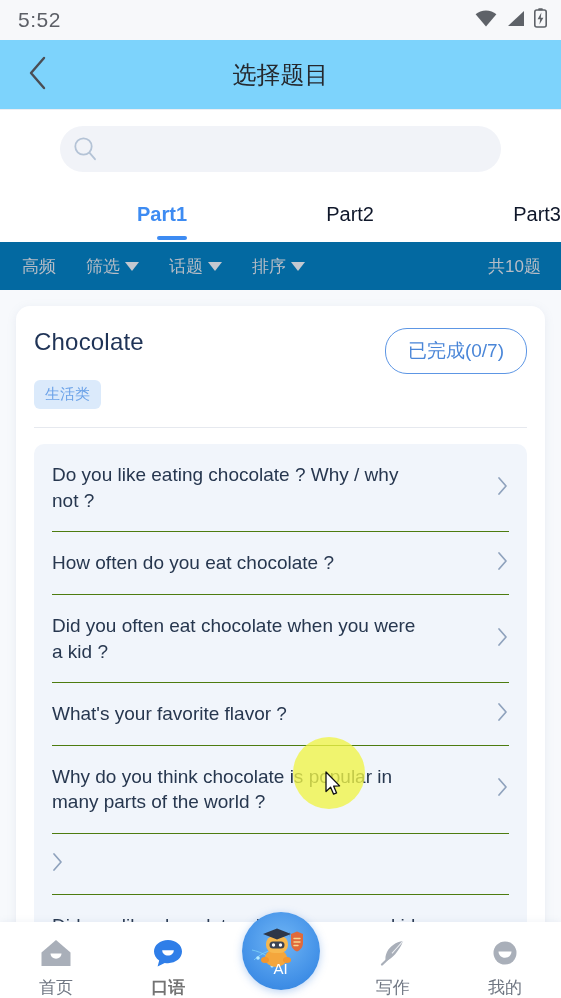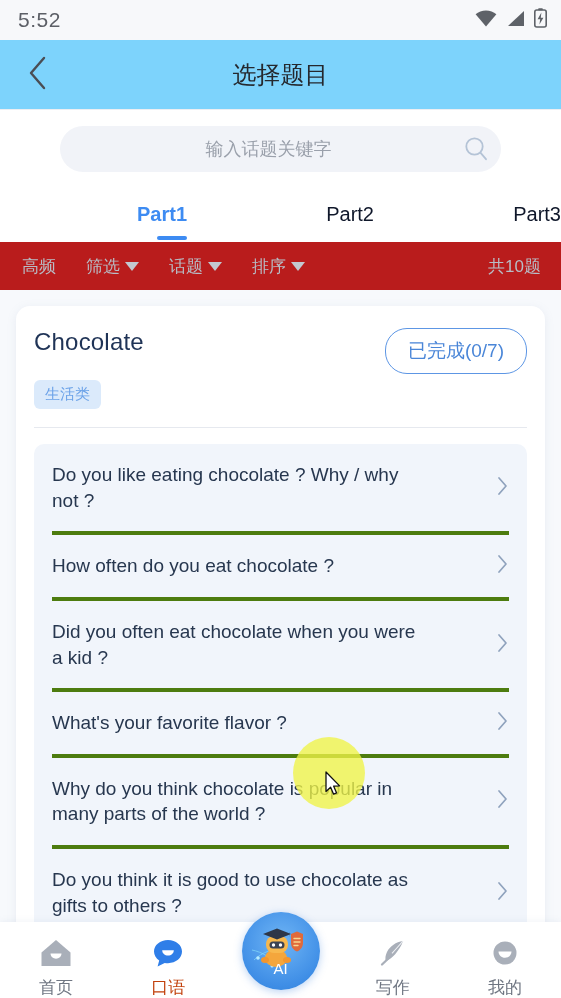--- a/index.html
+++ b/index.html
@@ -107,21 +107,21 @@
     width: 30px; height: 4px;
     border-radius: 2px;
     background: #3d8bf2;
     display: none;
   }
   .tab.active .tab-underline { display: block; }
 
   
   .filterbar {
     height: 48px;
-    background: #b91c1c;
+    background: #0369a1;
     display: flex;
     align-items: center;
     padding: 0 22px;
     position: relative;
   }
   .filter-item {
     display: flex; align-items: center;
     font-size: 17px;
     color: #b8bdc6;
     margin-right: 30px;
@@ -193,21 +193,21 @@
     margin-top: 16px;
     padding: 0 18px;
     height: 520px;
     overflow: hidden;
   }
   .q-item {
     display: flex; align-items: center;
     justify-content: space-between;
     padding: 18px 0;
     gap: 12px;
-    border-bottom: 4px solid #4d7c0f;
+    border-bottom: 1px solid #4d7c0f;
   }
   .q-item:last-child { border-bottom: none; }
   .q-text {
     font-size: 19px;
     color: #27374f;
     line-height: 1.35;
     max-width: 378px;
   }
   .q-chevron { flex-shrink: 0; }
 
@@ -241,21 +241,21 @@
     flex: 1;
     display: flex; flex-direction: column;
     align-items: center; justify-content: flex-start;
     gap: 4px;
     position: relative;
   }
   .nav-label {
     font-size: 17px;
     color: #6f7682;
   }
-  .nav-item.active .nav-label { color: #c2410c; }
+  .nav-item.active .nav-label { color: #737373; font-weight: bold; }
   .nav-center {
     position: absolute;
     left: 50%; top: -26px;
     transform: translateX(-50%);
     width: 78px; height: 78px;
     border-radius: 50%;
     background: radial-gradient(circle at 50% 38%, #6fb5f5 0%, #3f8ee6 70%, #2f7fd8 100%);
     box-shadow: 0 2px 8px rgba(60,130,220,.35);
     display: flex; flex-direction: column;
     align-items: center; justify-content: flex-end;
@@ -309,21 +309,20 @@
         <svg width="20" height="34" viewBox="0 0 20 34">
             <path d="M16 2 3 17l13 15" fill="none" stroke="#4a4d54" stroke-width="2.4" stroke-linecap="round" stroke-linejoin="round"></path>
           </svg>
       </span>
     </div>
     <div class="page-title">选择题目</div>
   </div>
 
   <div class="search-wrap">
     <div class="search-box">
-      <div class="search-placeholder">输入话题关键字</div>
       <div class="search-icon-wrap">
         <svg width="28" height="28" viewBox="0 0 28 28">
           <circle cx="12.5" cy="11.5" r="8.2" fill="none" stroke="#b4c3d6" stroke-width="1.8"></circle>
           <path d="M18.4 17.6 24 24.2" fill="none" stroke="#b4c3d6" stroke-width="1.8" stroke-linecap="round"></path>
         </svg>
       </div>
     </div>
   </div>
 
   <div class="tabs">
@@ -406,21 +405,20 @@
         </div>
         <div class="q-item">
           <span class="q-text">Why do you think chocolate is popular in many parts of the world ?</span>
           <span class="q-chevron">
             <svg width="12" height="20" viewBox="0 0 12 20">
                 <path d="M2 2 9 10 2 18" fill="none" stroke="#8fa2bd" stroke-width="1.7" stroke-linecap="round" stroke-linejoin="round"></path>
               </svg>
           </span>
         </div>
         <div class="q-item">
-          <span class="q-text">Do you think it is good to use chocolate as gifts to others ?</span>
           <span class="q-chevron">
             <svg width="12" height="20" viewBox="0 0 12 20">
                 <path d="M2 2 9 10 2 18" fill="none" stroke="#8fa2bd" stroke-width="1.7" stroke-linecap="round" stroke-linejoin="round"></path>
               </svg>
           </span>
         </div>
         <div class="q-item">
           <span class="q-text">Did you like chocolate when you were a kid ?</span>
           <span class="q-chevron">
             <svg width="12" height="20" viewBox="0 0 12 20">

